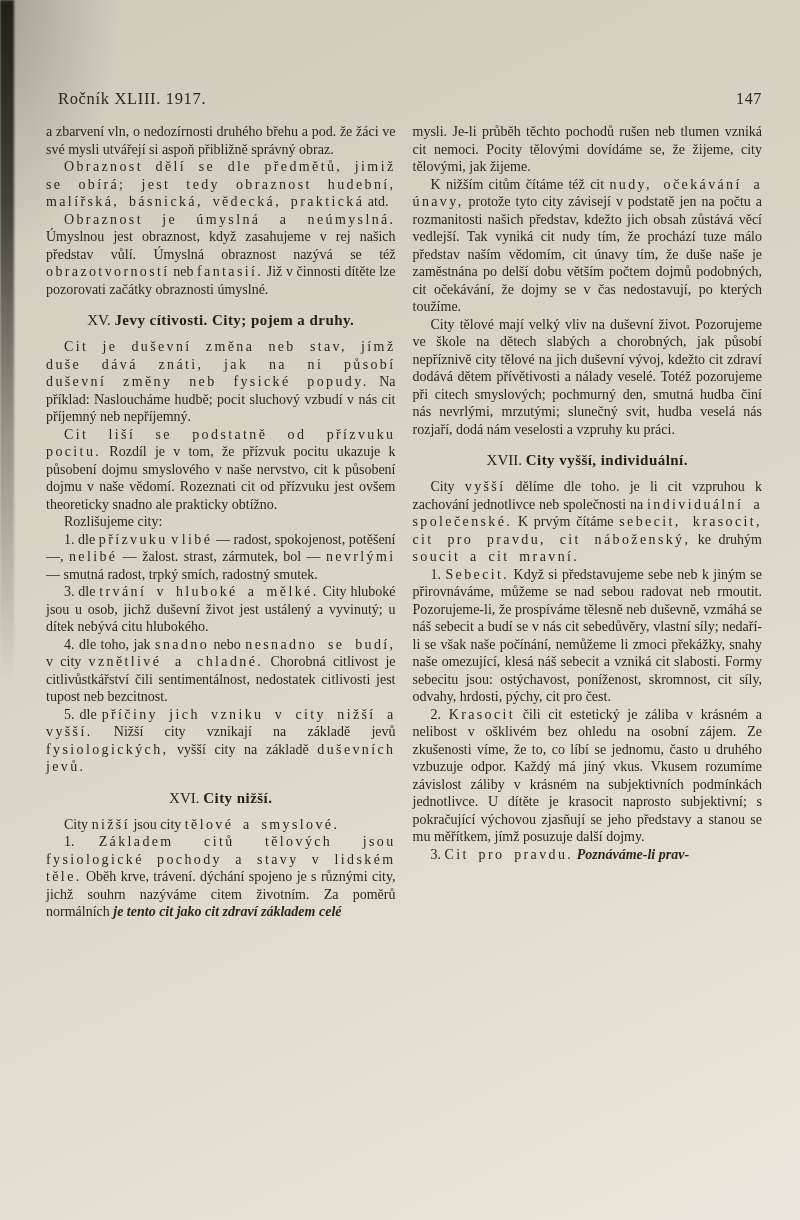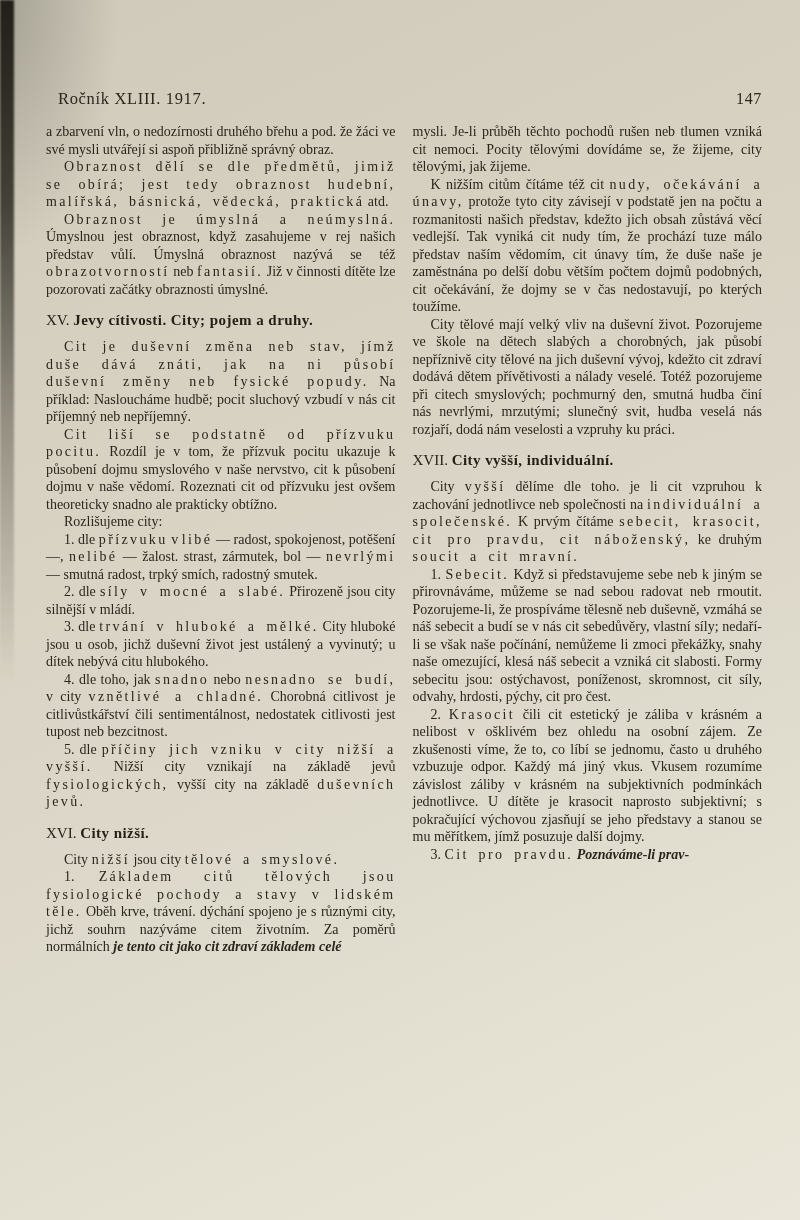--- a/index.html
+++ b/index.html
@@ -37,21 +37,21 @@
     margin:14px 38px 0 46px;
   }
   .col{flex:1 1 0;min-width:0;}
   .para{
     margin:0;font-size:14px;line-height:17.5px;
     text-align:justify;text-justify:inter-word;
   }
   .para.indent{text-indent:18px;}
   .sec-head{
     margin:13px 0 9px 0;font-size:15px;line-height:18px;
-    text-align:left;font-weight:normal;color:#241f16;
+    text-align:center;font-weight:normal;color:#241f16;
   }
   .sp{letter-spacing:.17em;word-spacing:.28em;}
   .it{font-style:italic;font-weight:bold;}
   .bd{font-weight:bold;letter-spacing:.03em;}
 </style>
 </head>
 <body>
 
 <div class="page">
   <div class="edge-shadow"></div>
@@ -65,21 +65,20 @@
   <main class="columns">
     <div class="col" id="col-left">
         <p class="para"><span>a zbarvení vln, o nedozírnosti druhého břehu a pod. že žáci ve své mysli utvářejí si aspoň přibližně správný obraz.</span></p>
         <p class="para indent"><span class="sp">Obraznost dělí se dle předmětů, jimiž se obírá; jest tedy obraznost hudební, malířská, básnická, vědecká, praktická</span><span> atd.</span></p>
         <p class="para indent"><span class="sp">Obraznost je úmyslná a neúmyslná.</span><span> Úmyslnou jest obraznost, když zasahujeme v rej našich představ vůlí. Úmyslná obraznost nazývá se též </span><span class="sp">obrazotvorností</span><span> neb </span><span class="sp">fantasií.</span><span> Již v činnosti dítěte lze pozorovati začátky obraznosti úmyslné.</span></p>
         <h3 class="sec-head"><span>XV. </span><span class="bd">Jevy cítivosti. City; pojem a druhy.</span></h3>
         <p class="para indent"><span class="sp">Cit je duševní změna neb stav, jímž duše dává znáti, jak na ni působí duševní změny neb fysické popudy.</span><span> Na příklad: Nasloucháme hudbě; pocit sluchový vzbudí v nás cit příjemný neb nepříjemný.</span></p>
         <p class="para indent"><span class="sp">Cit liší se podstatně od přízvuku pocitu.</span><span> Rozdíl je v tom, že přízvuk pocitu ukazuje k působení dojmu smyslového v naše nervstvo, cit k působení dojmu v naše vědomí. Rozeznati cit od přízvuku jest ovšem theoreticky snadno ale prakticky obtížno.</span></p>
         <p class="para indent"><span>Rozlišujeme city:</span></p>
         <p class="para indent"><span>1. dle </span><span class="sp">přízvuku</span><span> v </span><span class="sp">libé</span><span> — radost, spokojenost, potěšení —, </span><span class="sp">nelibé</span><span> — žalost. strast, zármutek, bol — </span><span class="sp">nevrlými</span><span> — smutná radost, trpký smích, radostný smutek.</span></p>
-        <p class="para indent"><span>2. dle </span><span class="sp">síly v mocné a slabé.</span><span> Přirozeně jsou city silnější v mládí.</span></p>
         <p class="para indent"><span>3. dle </span><span class="sp">trvání v hluboké a mělké.</span><span> City hluboké jsou u osob, jichž duševní život jest ustálený a vyvinutý; u dítek nebývá citu hlubokého.</span></p>
         <p class="para indent"><span>4. dle toho, jak </span><span class="sp">snadno</span><span> nebo </span><span class="sp">nesnadno se budí,</span><span> v city </span><span class="sp">vznětlivé a chladné.</span><span> Chorobná citlivost je citlivůstkářství čili sentimentálnost, nedostatek citlivosti jest tupost neb bezcitnost.</span></p>
         <p class="para indent"><span>5. dle </span><span class="sp">příčiny jich vzniku v city nižší a vyšší.</span><span> Nižší city vznikají na základě jevů </span><span class="sp">fysiologických,</span><span> vyšší city na základě </span><span class="sp">duševních jevů.</span></p>
         <h3 class="sec-head"><span>XVI. </span><span class="bd">City nižší.</span></h3>
         <p class="para indent"><span>City </span><span class="sp">nižší</span><span> jsou city </span><span class="sp">tělové a smyslové.</span></p>
         <p class="para indent"><span>1. </span><span class="sp">Základem citů tělových jsou fysiologické pochody a stavy v lidském těle.</span><span> Oběh krve, trávení. dýchání spojeno je s různými city, jichž souhrn nazýváme citem životním. Za poměrů normálních </span><span class="it">je tento cit jako cit zdraví základem celé</span></p>
       </div>
     <div class="col" id="col-right">
         <p class="para"><span>mysli. Je-li průběh těchto pochodů rušen neb tlumen vzniká cit nemoci. Pocity tělovými dovídáme se, že žijeme, city tělovými, jak žijeme.</span></p>
         <p class="para indent"><span>K nižším citům čítáme též cit </span><span class="sp">nudy, očekávání a únavy,</span><span> protože tyto city závisejí v podstatě jen na počtu a rozmanitosti našich představ, kdežto jich obsah zůstává věcí vedlejší. Tak vyniká cit nudy tím, že prochází tuze málo představ naším vědomím, cit únavy tím, že duše naše je zaměstnána po delší dobu větším počtem dojmů podobných, cit očekávání, že dojmy se v čas nedostavují, po kterých toužíme.</span></p>

